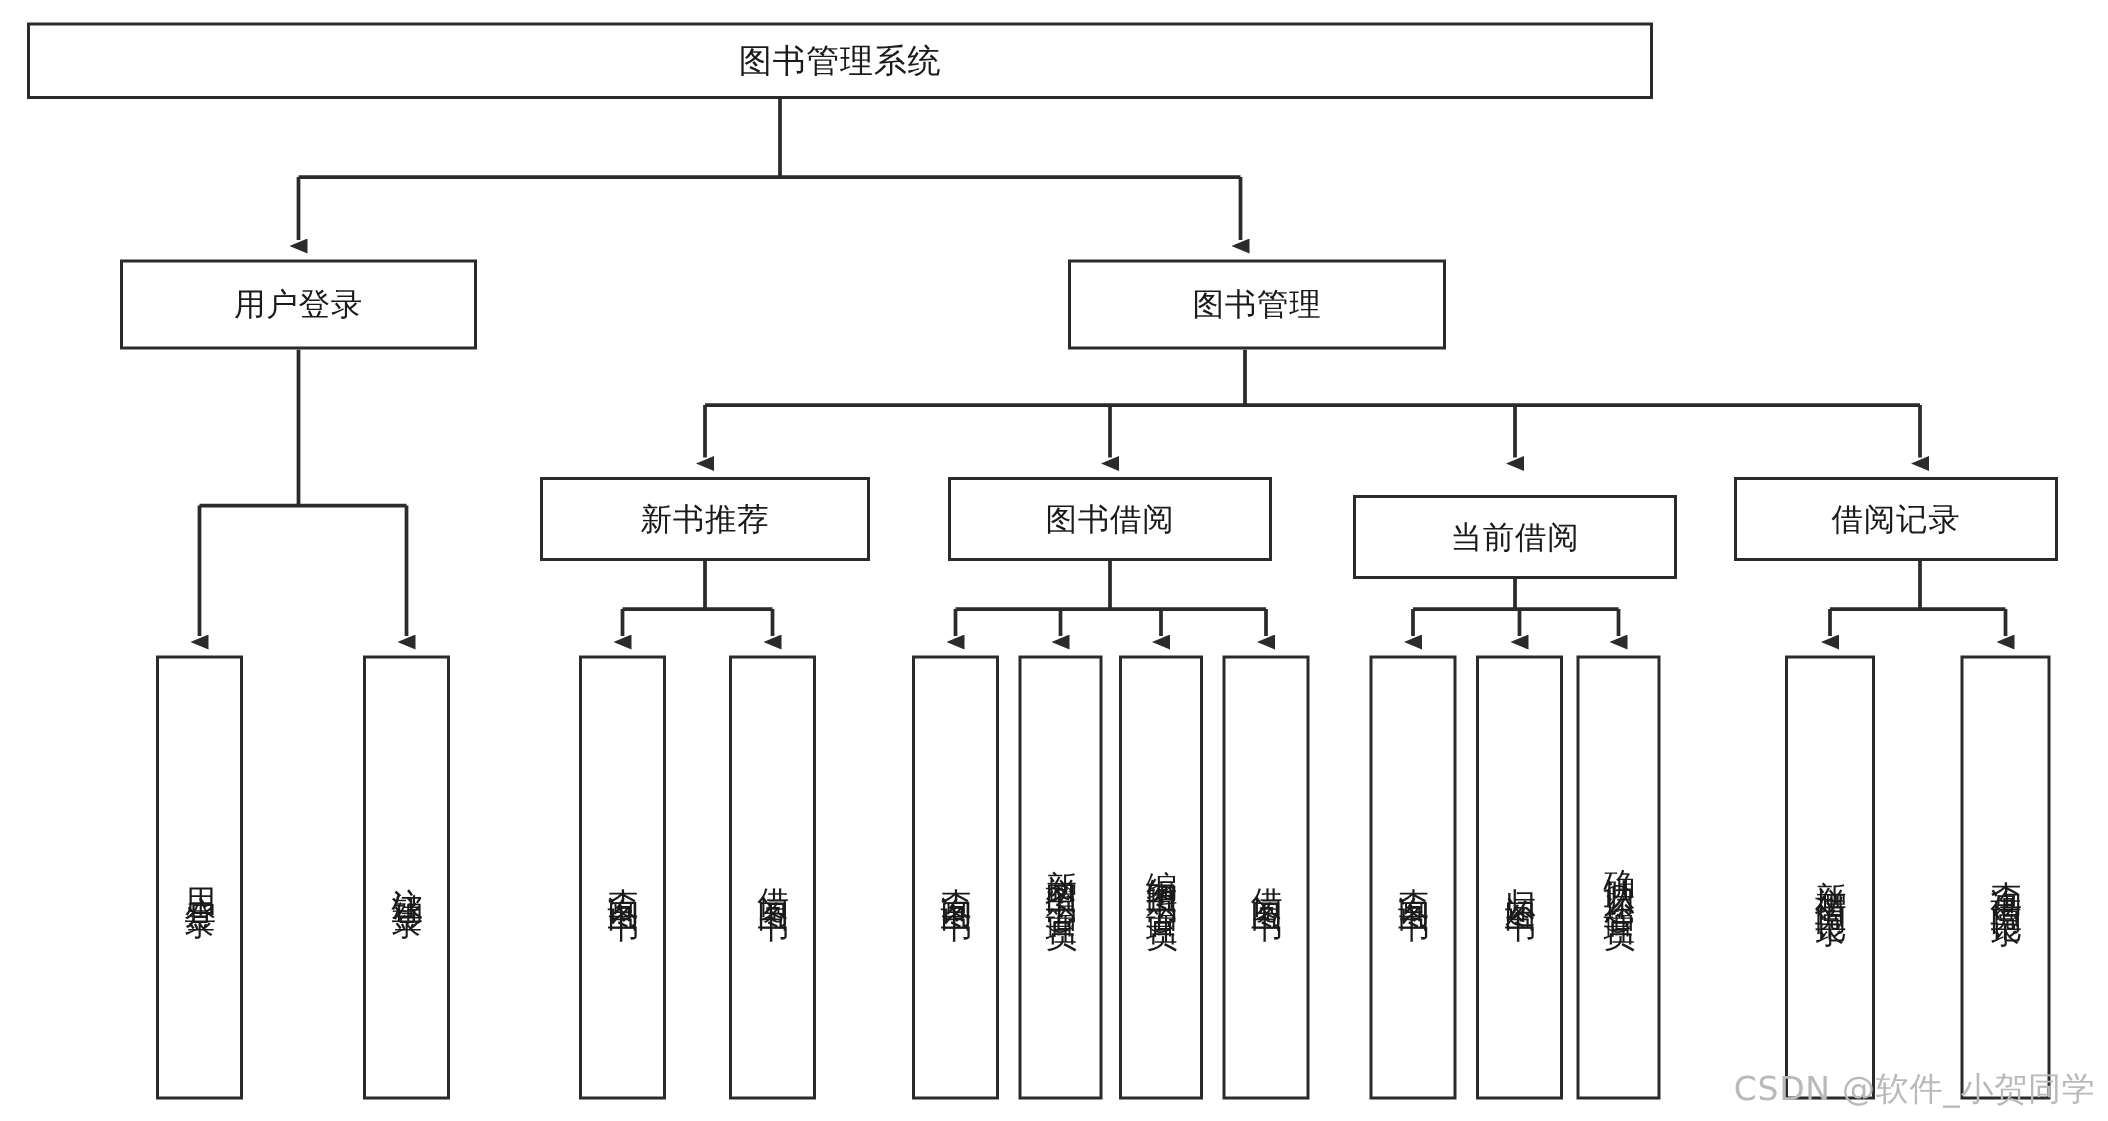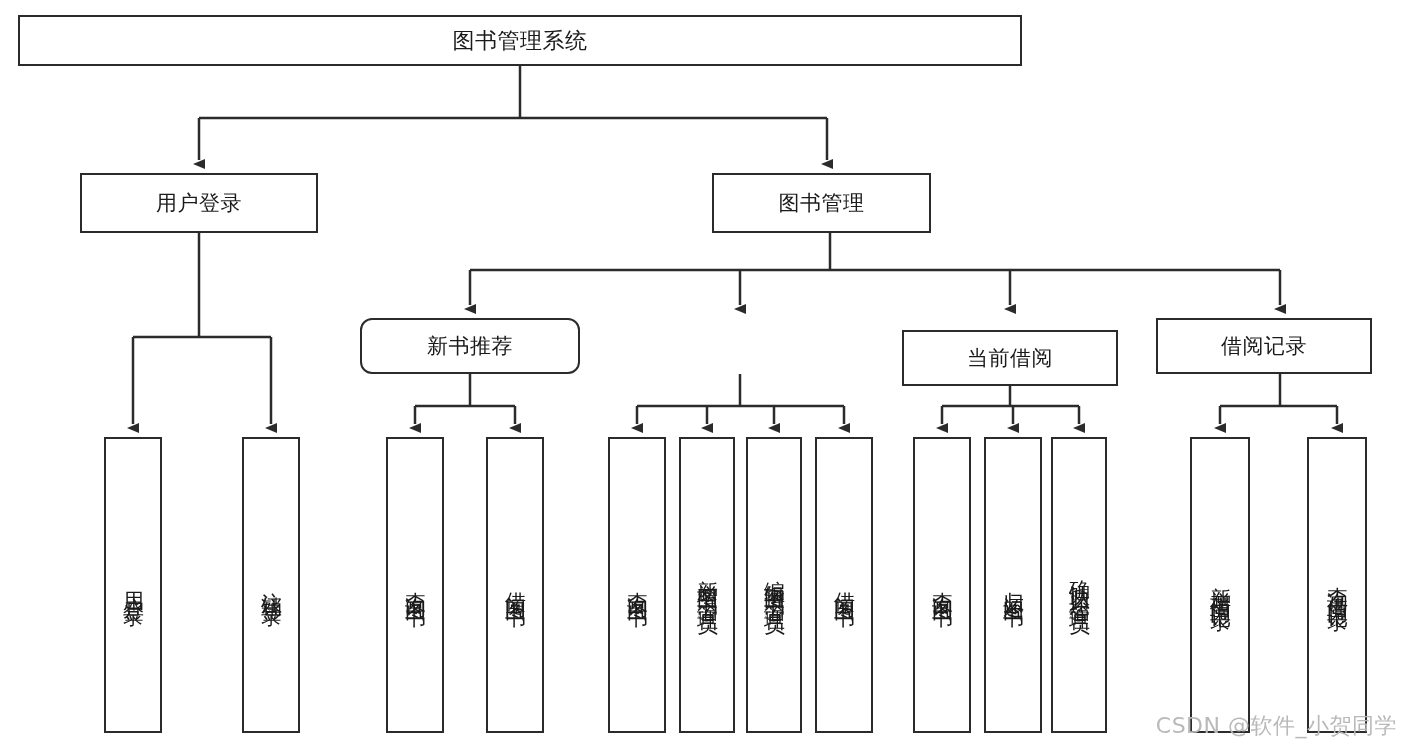--- a/index.html
+++ b/index.html
@@ -123,33 +123,36 @@
       <path d="M 1013 406 L 1013 424" marker-end="url(#arrow)"></path>
       <path d="M 1079 406 L 1079 424" marker-end="url(#arrow)"></path>
 
       <path d="M 1280 374 L 1280 406"></path>
       <path d="M 1220 406 L 1337 406"></path>
       <path d="M 1220 406 L 1220 424" marker-end="url(#arrow)"></path>
       <path d="M 1337 406 L 1337 424" marker-end="url(#arrow)"></path>
     </g>
   </svg>
 
-  <div class="node horizontal root" style="left:18px; top:15px; width:1004px; height:51px;font-family:Liberation Serif, serif;">
+  <div class="node horizontal root" style="left:18px; top:15px; width:1084px; height:51px;font-family:Liberation Serif, serif;">
     <span class="node-label">图书管理系统</span>
   </div>
 
   <div class="node horizontal" style="left:80px; top:173px; width:238px; height:60px;">
     <span class="node-label">用户登录</span>
   </div>
-  <div class="node horizontal" style="left:712px; top:173px; width:219px; height:60px;">
+  <div class="node horizontal" style="left:712px; top:173px; width:252px; height:60px;">
     <span class="node-label">图书管理</span>
   </div>
 
-  <div class="node horizontal" style="left:360px; top:318px; width:220px; height:56px;border-radius:12px;">
+  <div class="node horizontal" style="left:360px; top:318px; width:220px; height:56px;">
     <span class="node-label">新书推荐</span>
+  </div>
+  <div class="node horizontal" style="left:632px; top:318px; width:216px; height:56px;">
+    <span class="node-label">图书借阅</span>
   </div>
   <div class="node horizontal" style="left:902px; top:330px; width:216px; height:56px;">
     <span class="node-label">当前借阅</span>
   </div>
   <div class="node horizontal" style="left:1156px; top:318px; width:216px; height:56px;">
     <span class="node-label">借阅记录</span>
   </div>
 
   <div class="node vertical" style="left:104px; top:437px; width:58px; height:296px;">
     <span class="node-label">用户登录</span>

